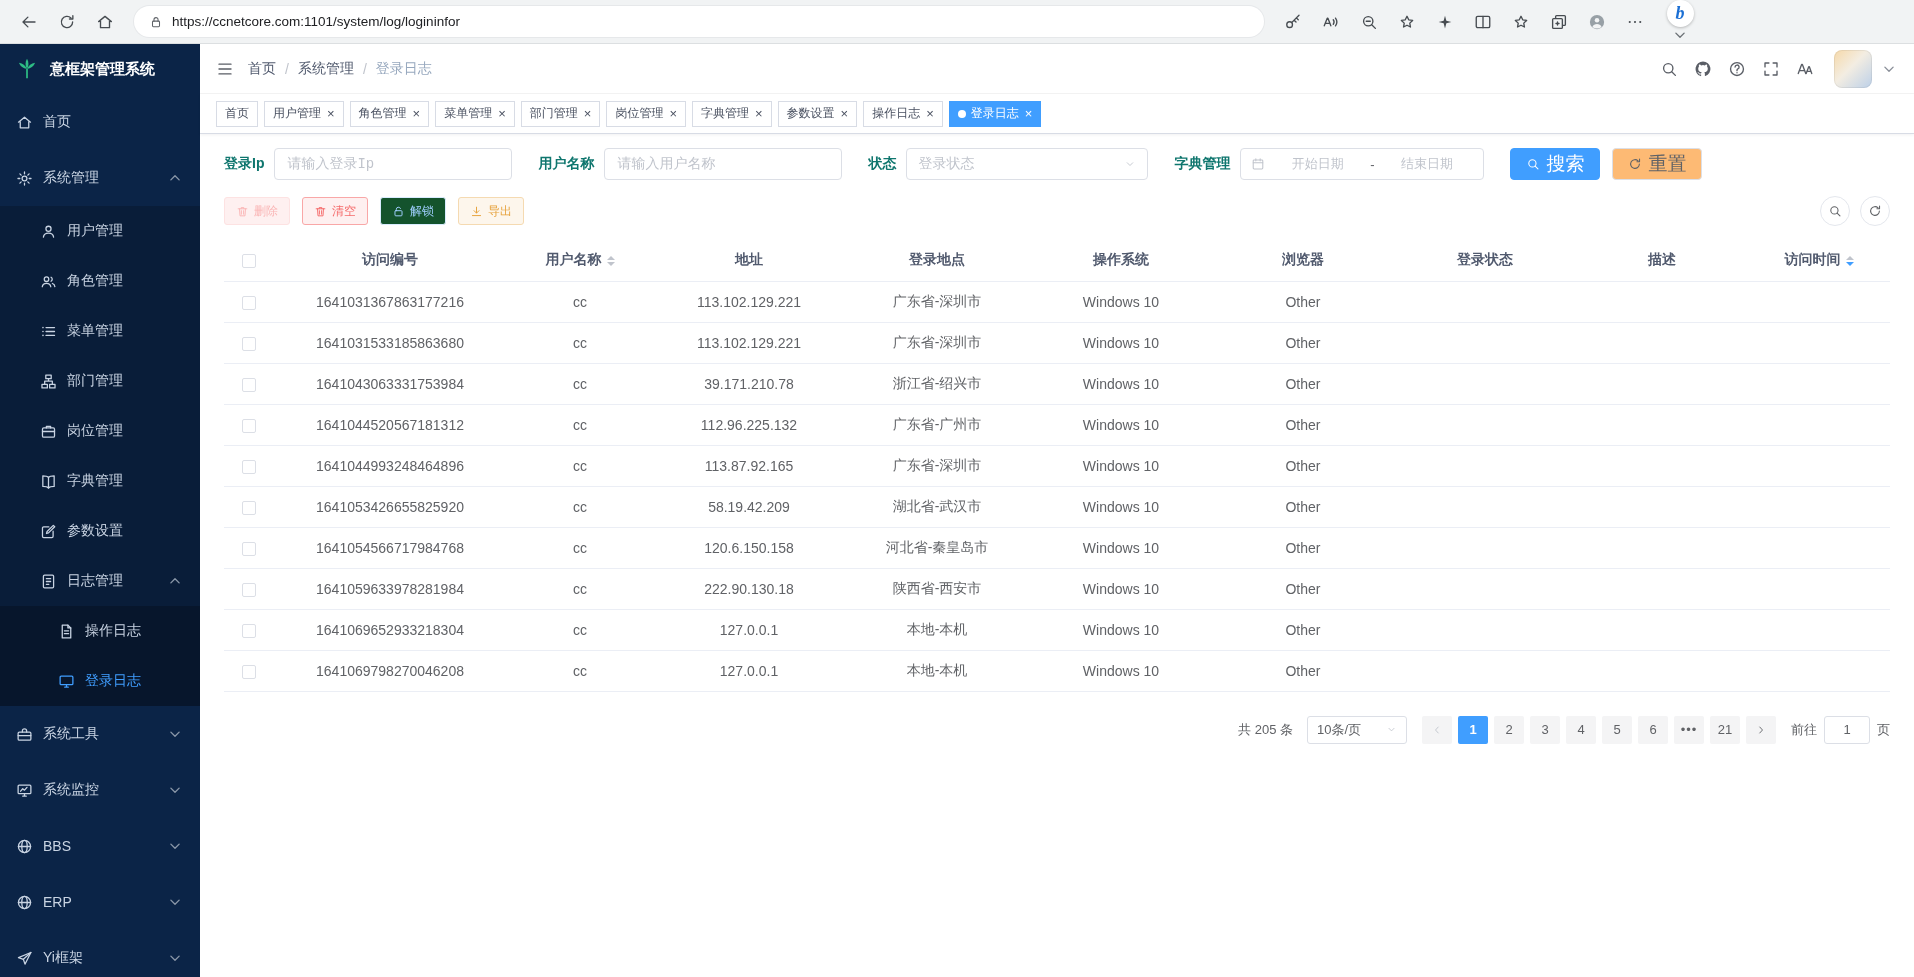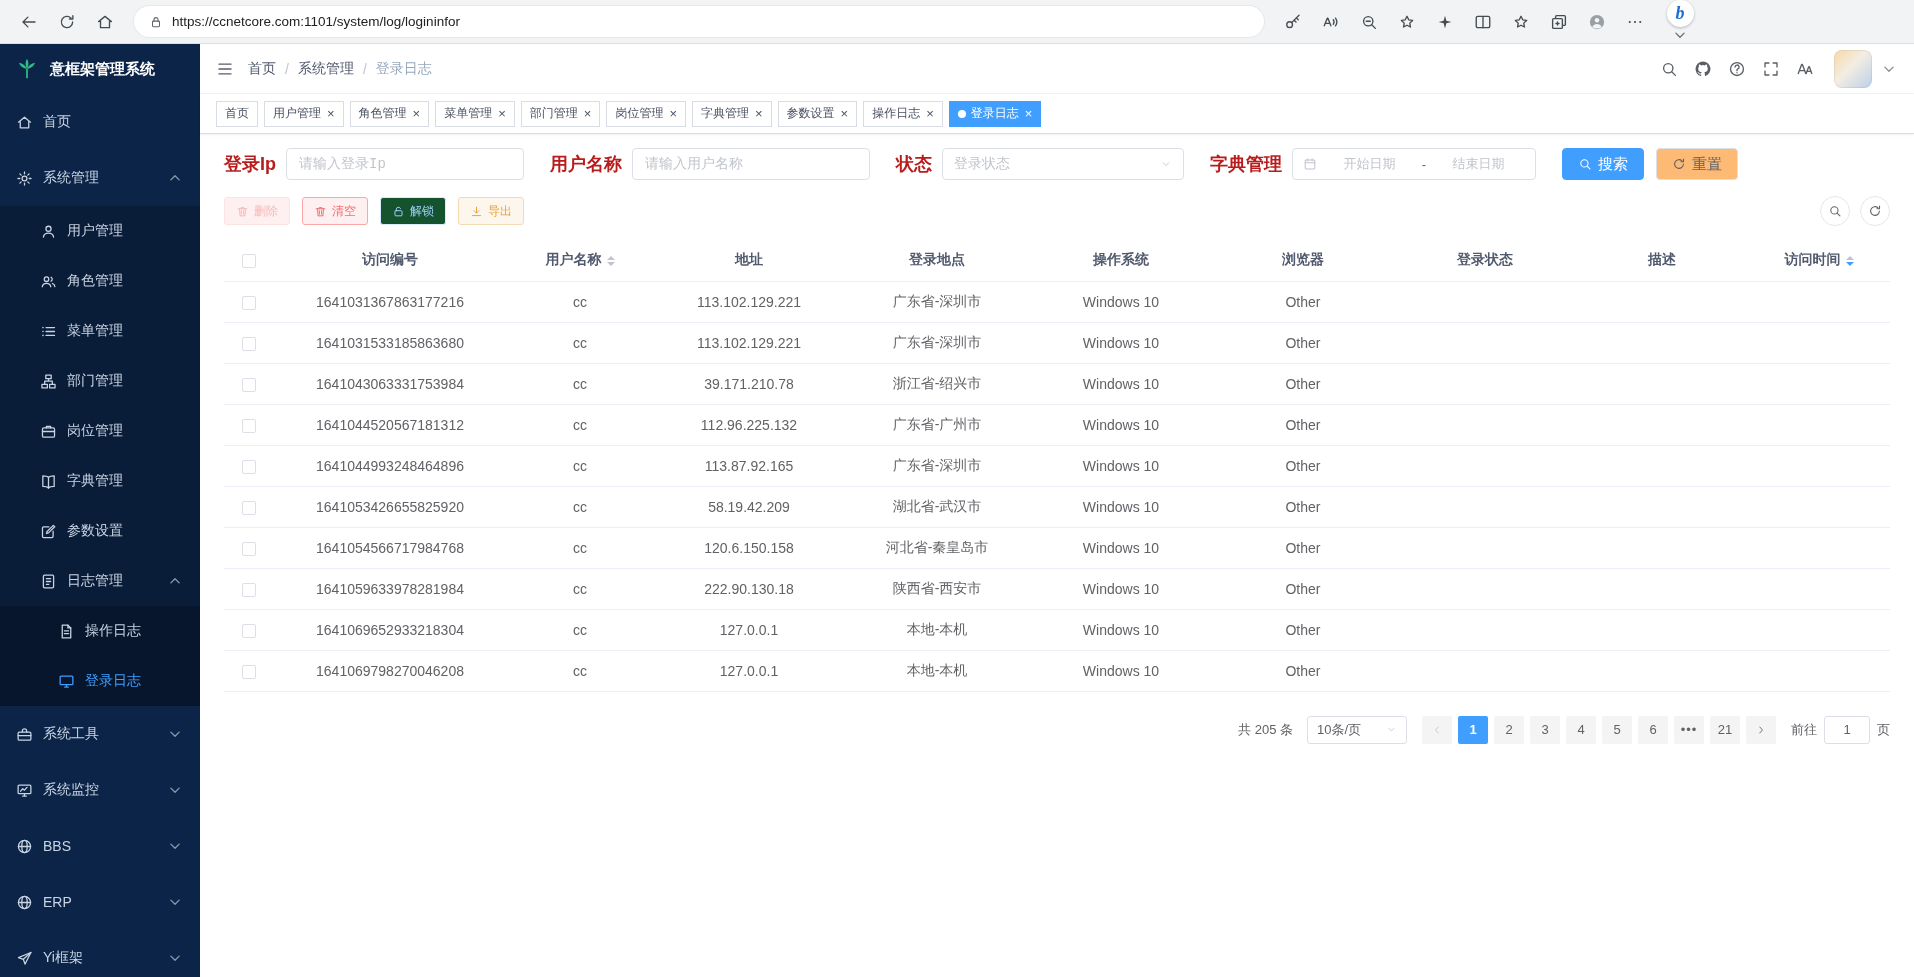--- a/index.html
+++ b/index.html
@@ -61,30 +61,30 @@
   .tag { display:inline-flex; align-items:center; height:26px; border:1px solid #d8dce5; background:#fff; color:#495060; font-size:12px; padding:0 8px; margin-right:6px; cursor:pointer; white-space:nowrap; }
   .tag .dot { display:inline-block; width:8px; height:8px; border-radius:50%; background:#fff; margin-right:5px; }
   .tag .tclose { margin-left:6px; font-size:13px; line-height:1; cursor:pointer; font-style:normal; }
   .tag.active { background:#409eff; border-color:#409eff; color:#fff; }
 
   
   .content { flex:1; padding:14px 24px 0; overflow:hidden; }
 
   .filter-row { display:flex; align-items:center; margin-bottom:16px; }
   .fgroup { display:flex; align-items:center; gap:10px; margin-right:26px; }
-  .f-label { font-size:18px; font-weight:bold; color:#b91c1c; white-space:nowrap; }
+  .f-label { font-size:14px; font-weight:bold; color:#0f766e; white-space:nowrap; }
   .f-input { width:238px; height:32px; border:1px solid #dcdfe6; border-radius:4px; padding:0 12px; font-size:14px; color:#606266; outline:none; font-family:Liberation Mono, monospace; }
   .f-input::placeholder { color:#c0c4cc; }
   .select { width:242px; height:32px; border:1px solid #dcdfe6; border-radius:4px; display:flex; align-items:center; justify-content:space-between; padding:0 11px; font-size:14px; color:#c0c4cc; cursor:pointer; background:#fff; }
   .select .ic { width:12px; height:12px; color:#c0c4cc; }
   .daterange { width:244px; height:32px; border:1px solid #dcdfe6; border-radius:4px; display:flex; align-items:center; gap:6px; padding:0 10px; font-size:13px; color:#c0c4cc; background:#fff; cursor:pointer; }
   .daterange .ic { width:14px; height:14px; color:#c0c4cc; flex:none; }
   .daterange .dr-text { flex:1; text-align:center; }
   .daterange .dr-sep { color:#606266; flex:none; }
-  .btn { height:32px; border-radius:4px; font-size:15px; display:inline-flex; align-items:center; gap:6px; padding:8px 15px; cursor:pointer; border:1px solid transparent; font-family:inherit; }
+  .btn { height:32px; border-radius:4px; font-size:19px; display:inline-flex; align-items:center; gap:6px; padding:8px 15px; cursor:pointer; border:1px solid transparent; font-family:inherit; }
   .btn .ic { width:14px; height:14px; }
   .btn-primary { background:#409eff; border-color:#409eff; color:#fff; }
   .btn-plain { background:#fdba74; border-color:#dcdfe6; color:#606266; }
   .filter-row .btn + .btn { margin-left:12px; }
 
   .tool-row { display:flex; align-items:center; margin-bottom:14px; }
   .btn-mini { height:28px; padding:0 11px; font-size:12px; border-radius:3px; display:inline-flex; align-items:center; gap:5px; border:1px solid; cursor:pointer; margin-right:12px; font-family:inherit; }
   .btn-mini .ic { width:13px; height:13px; }
   .bm-danger-dis { background:#fef0f0; border-color:#fde2e2; color:#fab6b6; cursor:not-allowed; }
   .bm-danger { background:#fef0f0; border-color:#f9a7a7; color:#f56c6c; }

